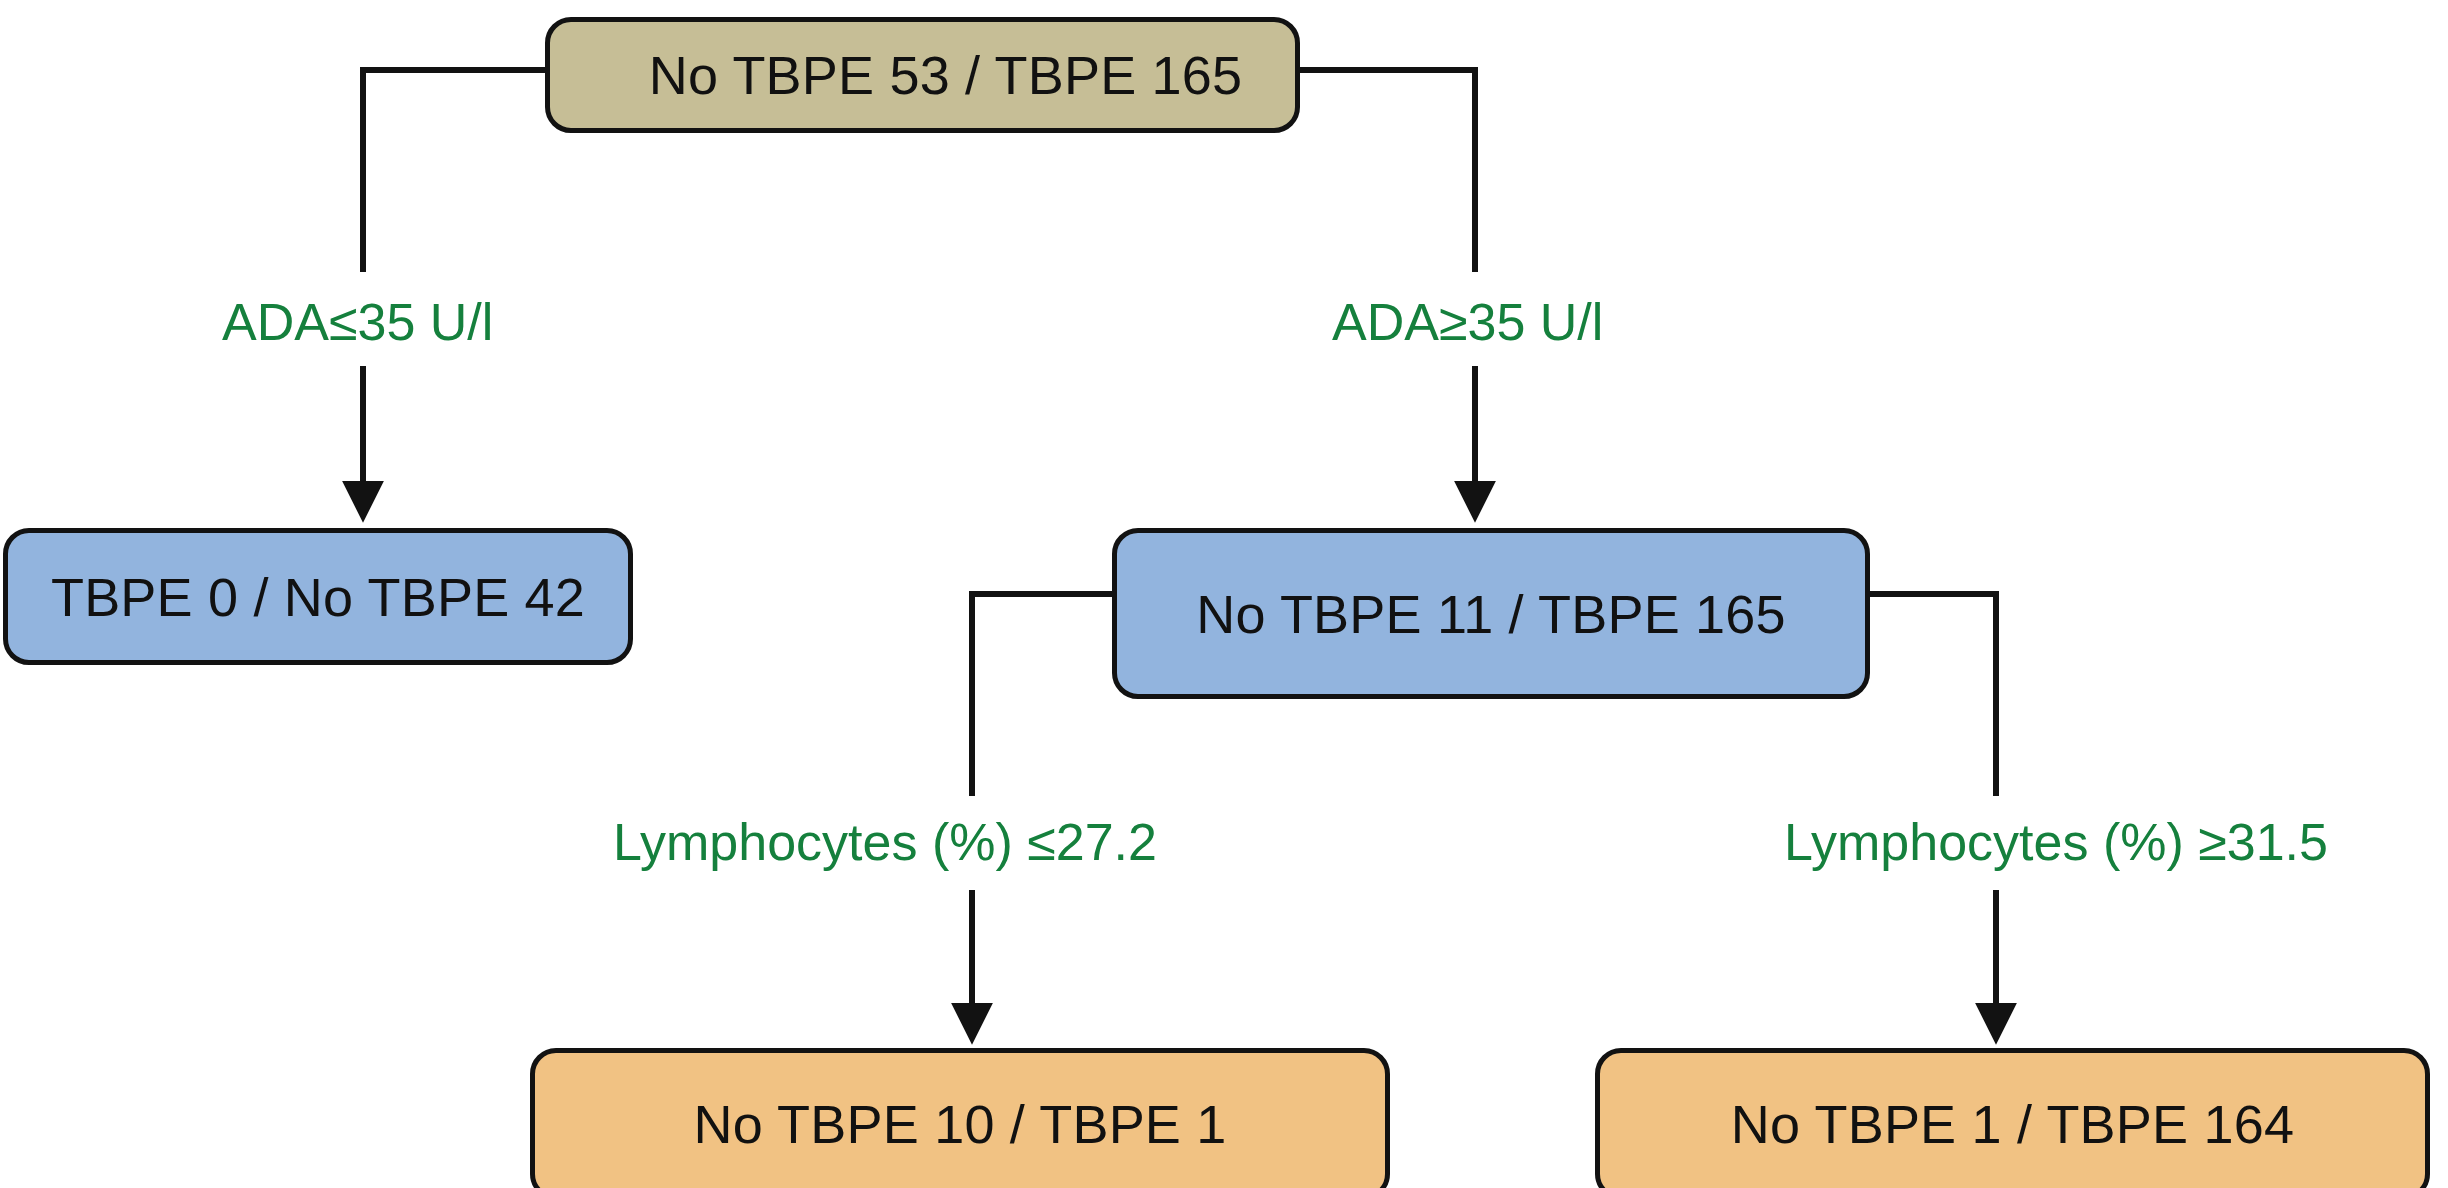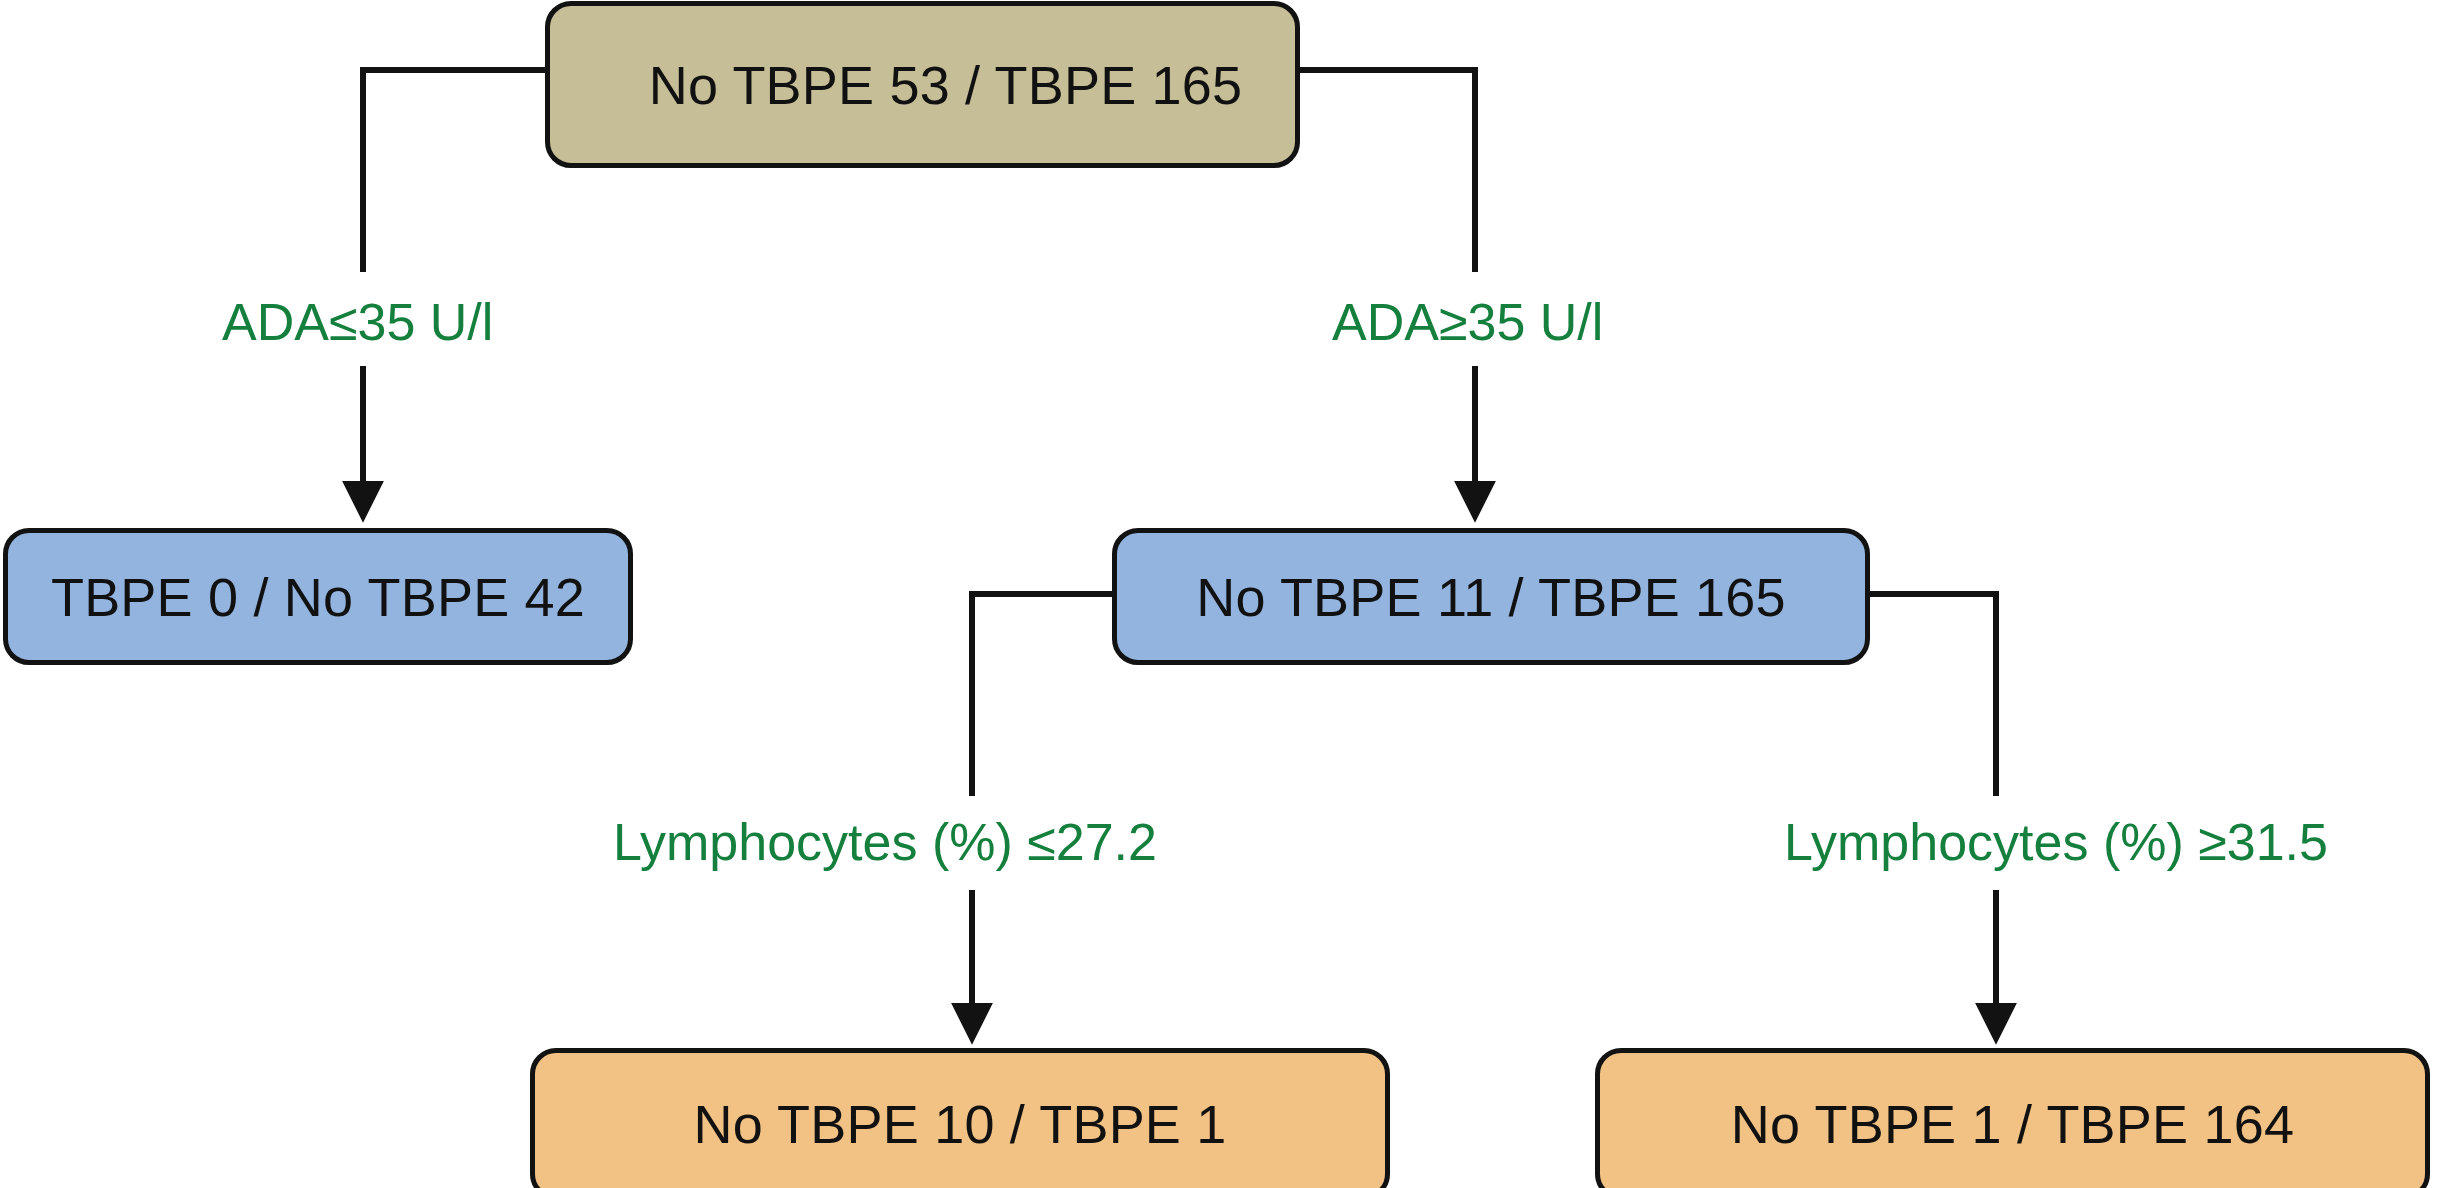--- a/index.html
+++ b/index.html
@@ -75,25 +75,25 @@
     <path d="M 1300 70 L 1475 70 L 1475 272" fill="none" stroke="#121212" stroke-width="6" stroke-linecap="butt"></path>
     <path d="M 1475 366 L 1475 500" fill="none" stroke="#121212" stroke-width="6" marker-end="url(#arrowhead)"></path>
 
     <path d="M 1112 594 L 972 594 L 972 796" fill="none" stroke="#121212" stroke-width="6" stroke-linecap="butt"></path>
     <path d="M 972 890 L 972 1022" fill="none" stroke="#121212" stroke-width="6" marker-end="url(#arrowhead)"></path>
 
     <path d="M 1870 594 L 1996 594 L 1996 796" fill="none" stroke="#121212" stroke-width="6" stroke-linecap="butt"></path>
     <path d="M 1996 890 L 1996 1022" fill="none" stroke="#121212" stroke-width="6" marker-end="url(#arrowhead)"></path>
   </svg>
 
-  <div class="node node-root" style="left:545px; top:1px; width:755px; height:167px;padding-left:46px;">No TBPE 53 / TBPE 165</div>
+  <div class="node node-root" style="left:545px; top:17px; width:755px; height:116px;padding-left:46px;">No TBPE 53 / TBPE 165</div>
 
   <div class="node node-blue" style="left:3px; top:528px; width:630px; height:137px;">TBPE 0 / No TBPE 42</div>
 
-  <div class="node node-blue" style="left:1112px; top:528px; width:758px; height:137px;">No TBPE 11 / TBPE 165</div>
+  <div class="node node-blue" style="left:1112px; top:528px; width:758px; height:171px;">No TBPE 11 / TBPE 165</div>
 
   <div class="node node-orange" style="left:530px; top:1048px; width:860px; height:152px;">No TBPE 10 / TBPE 1</div>
 
   <div class="node node-orange" style="left:1595px; top:1048px; width:835px; height:152px;">No TBPE 1 / TBPE 164</div>
 
   <div class="edge-label" style="left:222px; top:292px;">ADA≤35 U/l</div>
 
   <div class="edge-label" style="left:1332px; top:292px;">ADA≥35 U/l</div>
 
   <div class="edge-label" style="left:613px; top:812px;">Lymphocytes (%) ≤27.2</div>

